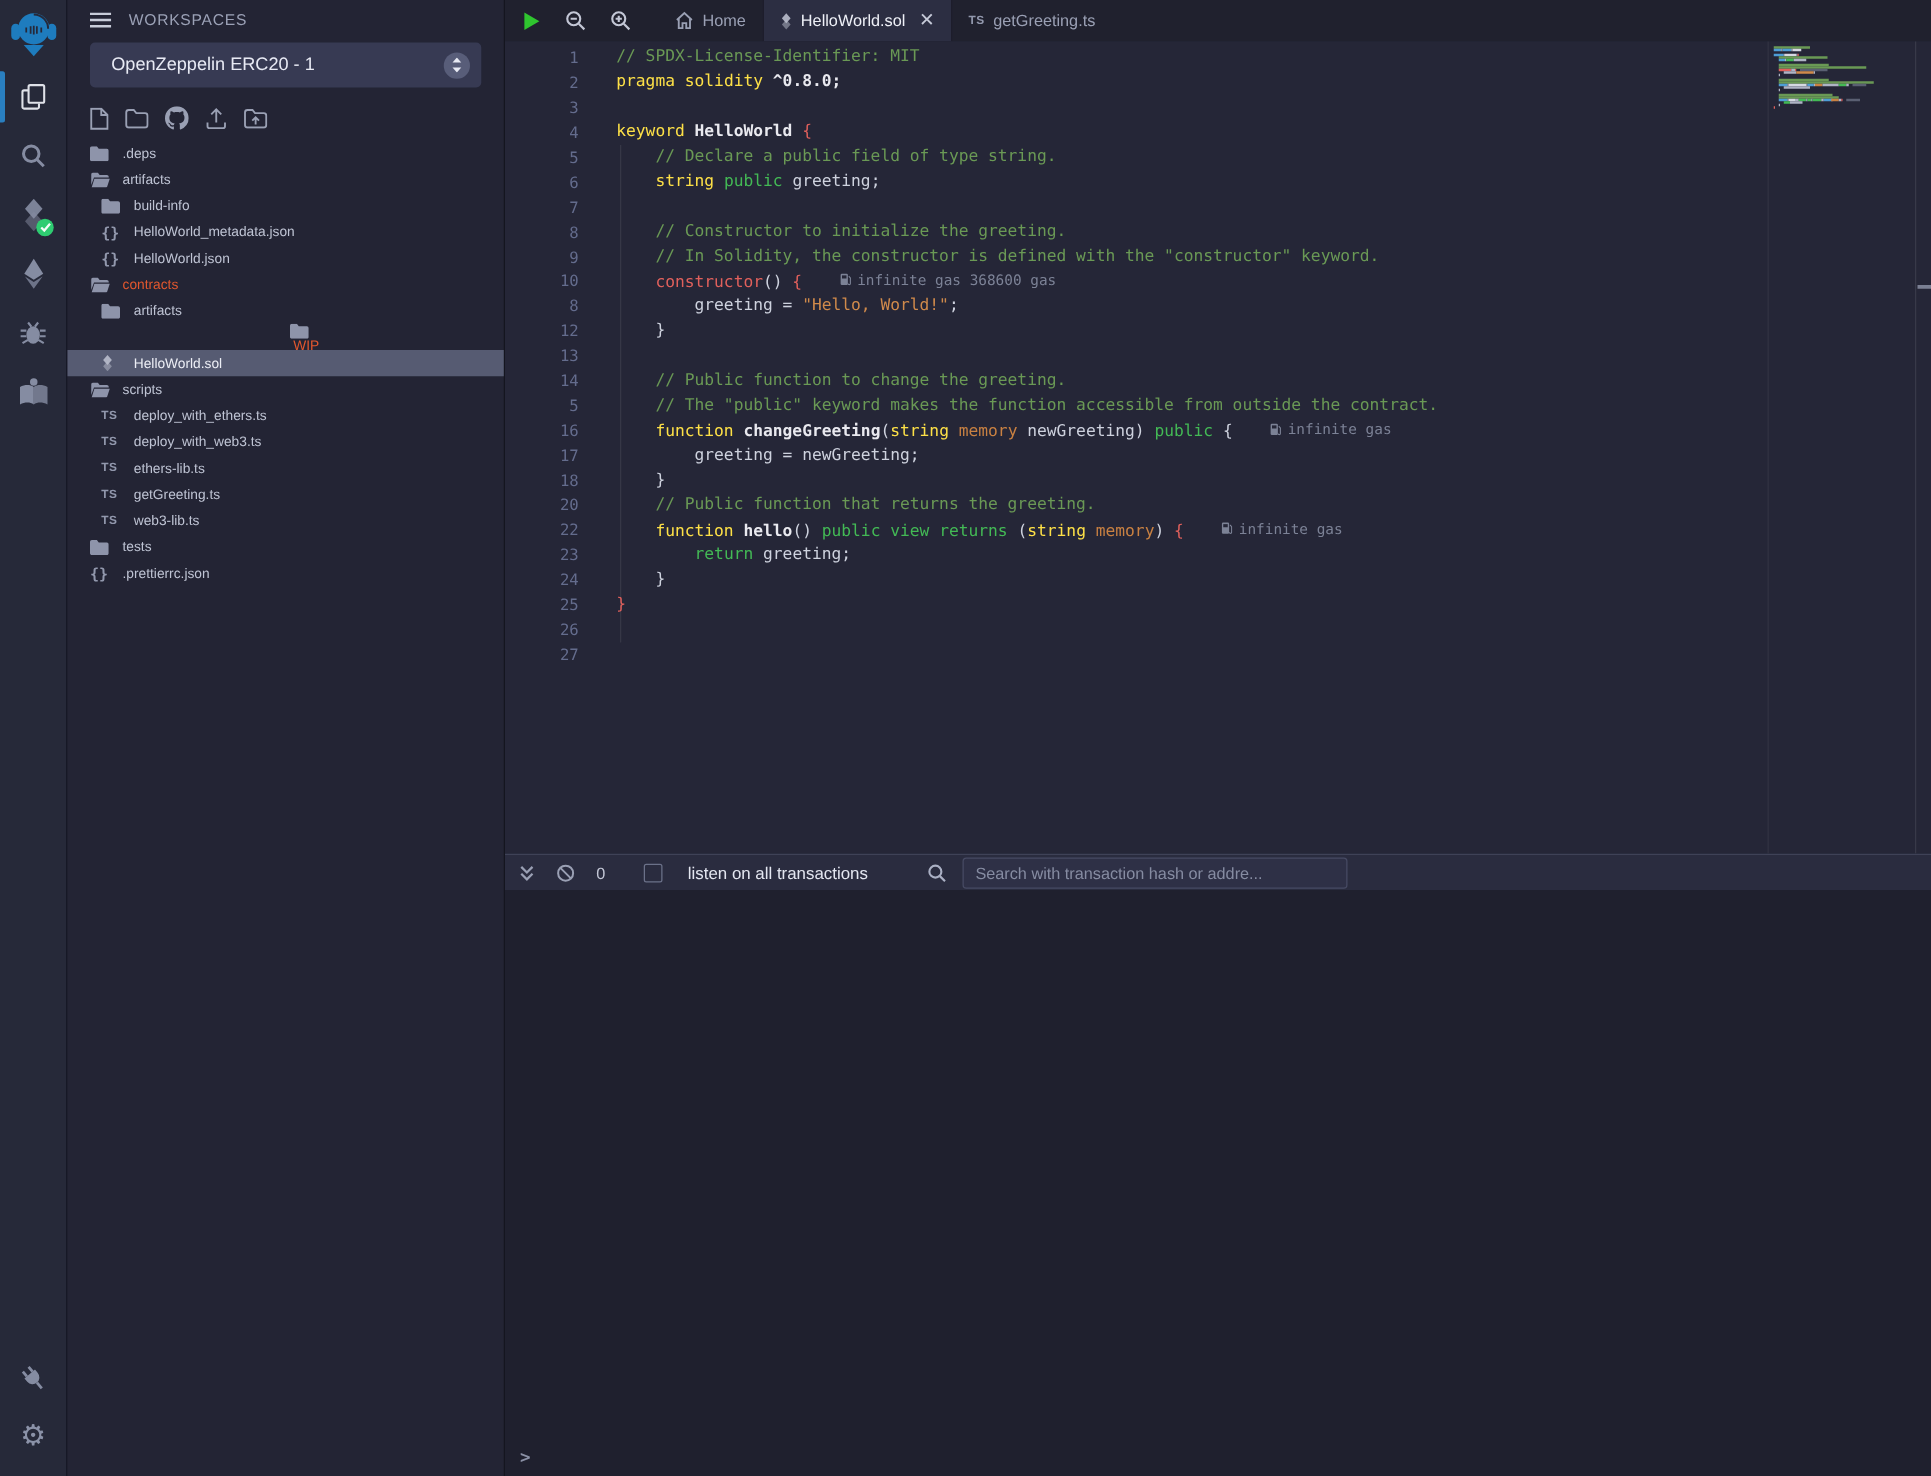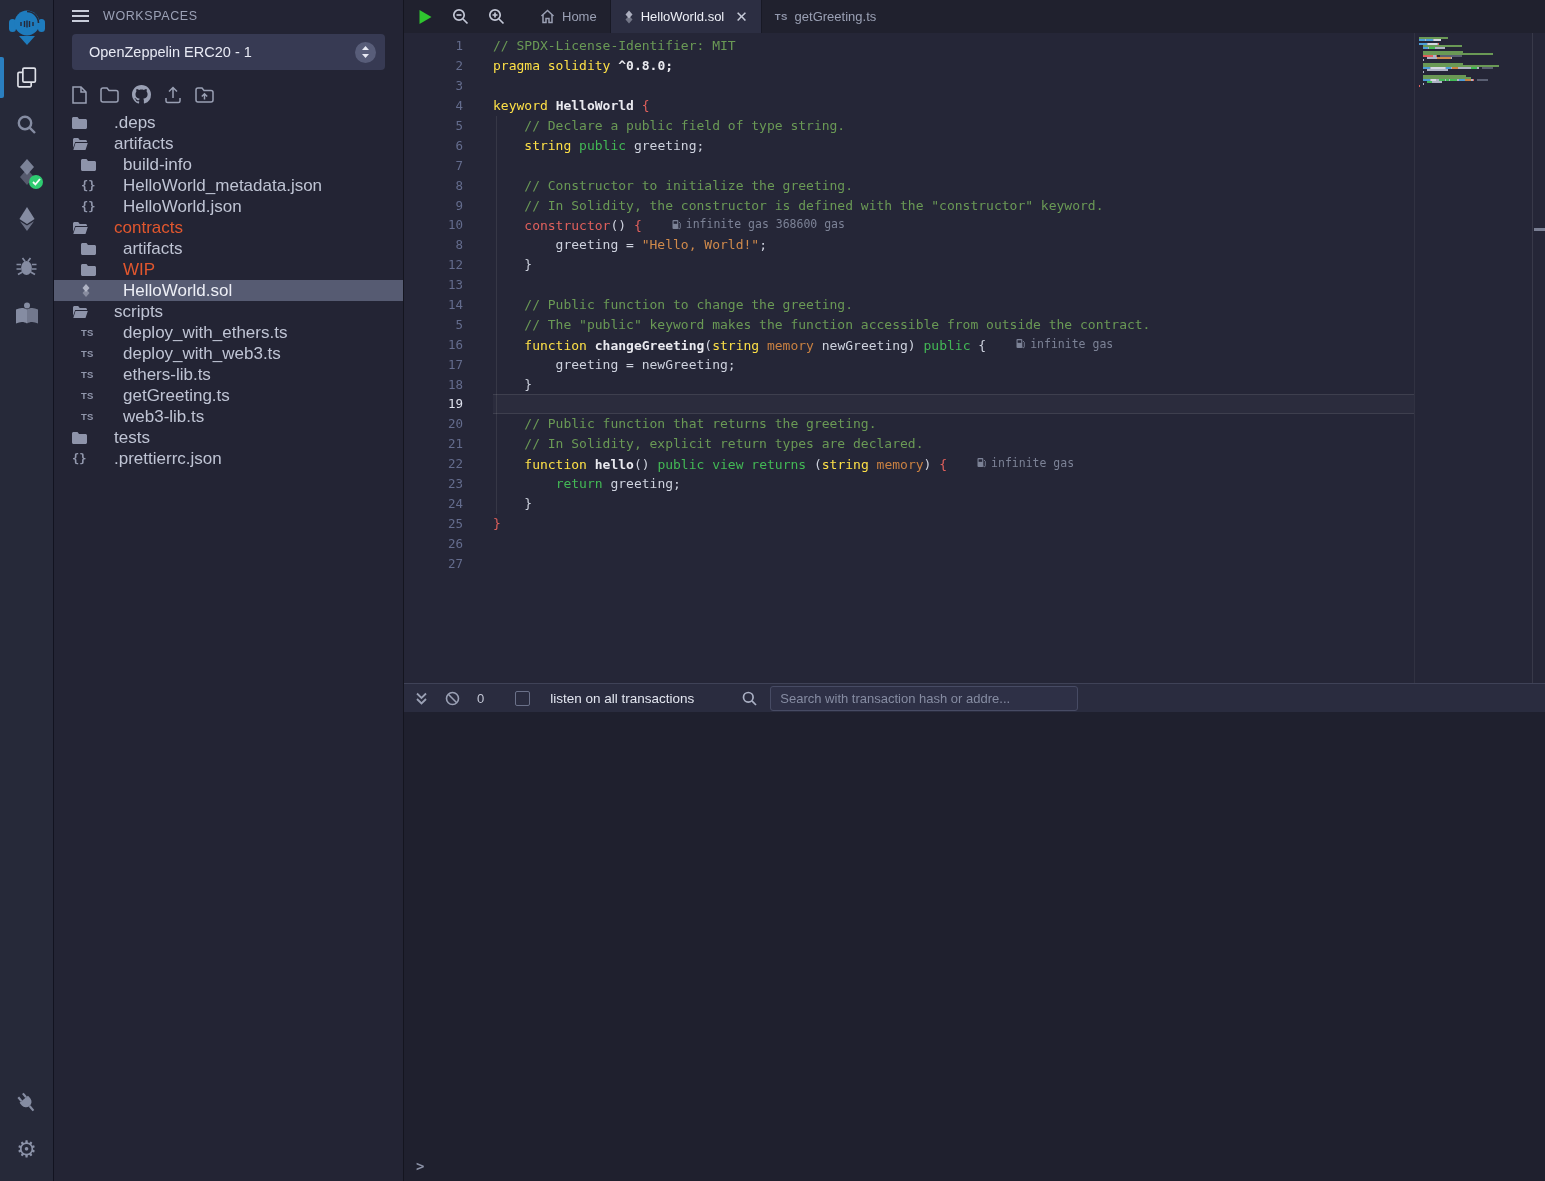--- a/index.html
+++ b/index.html
@@ -31,21 +31,21 @@
   .workspace-select { margin:7px 18px 0 18px; height:36px; background:#373a53; border-radius:4px;
     display:flex; align-items:center; padding:0 9px 0 17px; cursor:pointer; }
   .workspace-name { flex:1; color:#e8eaf4; font-size:14.5px; }
   .ws-circle { width:21px; height:21px; border-radius:50%; background:#585d79; display:flex; align-items:center; justify-content:center; }
   .fe-toolbar { display:flex; align-items:center; gap:13px; margin:15px 0 2px 18px; }
   .fe-tool { display:flex; cursor:pointer; }
   .file-tree { margin-top:8px; }
   .tree-row { height:21px; display:flex; align-items:center; cursor:pointer; }
   .tree-row.selected { background:#565b72; }
   .tree-icon { width:20px; display:flex; align-items:center; }
-  .tree-label { color:#bfc4d4; font-size:17px; margin-left:22px; white-space:nowrap; }
+  .tree-label { color:#bfc4d4; font-size:11px; margin-left:6px; white-space:nowrap; }
   .tree-row.accent .tree-label { color:#e2572e; }
   .tree-row.selected .tree-label { color:#eceef5; }
   .json-glyph { color:#9298ad; font-family:"DejaVu Sans Mono",monospace; font-size:12px; font-weight:bold; }
   .ts-glyph { color:#9298ad; font-size:9.5px; font-weight:bold; letter-spacing:.3px; }
 
   
   .main { position:absolute; left:404px; top:0; right:0; bottom:0; }
   .tab-bar { position:absolute; top:0; left:0; right:0; height:33px; background:#20212e;
     display:flex; align-items:center; }
   .bar-btn { display:flex; align-items:center; justify-content:center; cursor:pointer; }
@@ -275,21 +275,21 @@
           <span class="tree-label">contracts</span>
         </div>
         <div class="tree-row" style="padding-left: 27px;">
           <span class="tree-icon">
             <svg width="15" height="12" viewBox="0 0 15 12">
               <path d="M0 1.5 C0 .7 .7 0 1.5 0 h4 l1.5 2 h6.5 c.8 0 1.5 .7 1.5 1.5 v7 c0 .8 -.7 1.5 -1.5 1.5 h-12 C.7 12 0 11.3 0 10.5 z" fill="#8e94aa"></path>
             </svg>
           </span>
           <span class="tree-label">artifacts</span>
         </div>
-        <div class="tree-row accent" style="padding-left: 27px;">
+        <div class="tree-row accent" style="padding-left: 27px; flex-direction: column;">
           <span class="tree-icon">
             <svg width="15" height="12" viewBox="0 0 15 12">
               <path d="M0 1.5 C0 .7 .7 0 1.5 0 h4 l1.5 2 h6.5 c.8 0 1.5 .7 1.5 1.5 v7 c0 .8 -.7 1.5 -1.5 1.5 h-12 C.7 12 0 11.3 0 10.5 z" fill="#8e94aa"></path>
             </svg>
           </span>
           <span class="tree-label">WIP</span>
         </div>
         <div class="tree-row selected" style="padding-left: 27px;">
           <span class="tree-icon">
             <svg width="10" height="13" viewBox="0 0 10 13">
@@ -423,23 +423,21 @@
           <div class="code-row"><span class="ln">13</span><span class="code-text"></span></div>
           <div class="code-row"><span class="ln">14</span><span class="code-text"><span class="tk-c">    // Public function to change the greeting.</span></span></div>
           <div class="code-row"><span class="ln">5</span><span class="code-text"><span class="tk-c">    // The "public" keyword makes the function accessible from outside the contract.</span></span></div>
           <div class="code-row"><span class="ln">16</span><span class="code-text"><span class="tk-w">    </span><span class="tk-k">function</span><span class="tk-w"> </span><span class="tk-f">changeGreeting</span><span class="tk-w">(</span><span class="tk-k">string</span><span class="tk-w"> </span><span class="tk-o">memory</span><span class="tk-w"> newGreeting) </span><span class="tk-g">public</span><span class="tk-w"> {</span><span class="gas-ghost"><svg width="9" height="11" viewBox="0 0 9 11">
                   <rect x="0.5" y="1" width="5.8" height="9" rx="1" fill="#7c8296"></rect>
                   <rect x="1.6" y="2.3" width="3.6" height="2.5" fill="#252637"></rect>
                   <path d="M7 3 l1.3 1.3 V8.8 a.9 .9 0 0 1 -1.8 0" stroke="#7c8296" stroke-width=".9" fill="none"></path>
                 </svg><span>infinite gas</span></span></span></div>
           <div class="code-row"><span class="ln">17</span><span class="code-text"><span class="tk-w">        greeting = newGreeting;</span></span></div>
           <div class="code-row"><span class="ln">18</span><span class="code-text"><span class="tk-w">    }</span></span></div>
-          <div class="code-row current"><span class="ln">19</span><span class="code-text"></span></div>
           <div class="code-row"><span class="ln">20</span><span class="code-text"><span class="tk-c">    // Public function that returns the greeting.</span></span></div>
-          <div class="code-row"><span class="ln">21</span><span class="code-text"><span class="tk-c">    // In Solidity, explicit return types are declared.</span></span></div>
           <div class="code-row"><span class="ln">22</span><span class="code-text"><span class="tk-w">    </span><span class="tk-k">function</span><span class="tk-w"> </span><span class="tk-f">hello</span><span class="tk-w">() </span><span class="tk-g">public</span><span class="tk-w"> </span><span class="tk-g">view</span><span class="tk-w"> </span><span class="tk-g">returns</span><span class="tk-w"> (</span><span class="tk-k">string</span><span class="tk-w"> </span><span class="tk-o">memory</span><span class="tk-w">) </span><span class="tk-r">{</span><span class="gas-ghost"><svg width="9" height="11" viewBox="0 0 9 11">
                   <rect x="0.5" y="1" width="5.8" height="9" rx="1" fill="#7c8296"></rect>
                   <rect x="1.6" y="2.3" width="3.6" height="2.5" fill="#252637"></rect>
                   <path d="M7 3 l1.3 1.3 V8.8 a.9 .9 0 0 1 -1.8 0" stroke="#7c8296" stroke-width=".9" fill="none"></path>
                 </svg><span>infinite gas</span></span></span></div>
           <div class="code-row"><span class="ln">23</span><span class="code-text"><span class="tk-w">        </span><span class="tk-g">return</span><span class="tk-w"> greeting;</span></span></div>
           <div class="code-row"><span class="ln">24</span><span class="code-text"><span class="tk-w">    }</span></span></div>
           <div class="code-row"><span class="ln">25</span><span class="code-text"><span class="tk-r">}</span></span></div>
           <div class="code-row"><span class="ln">26</span><span class="code-text"></span></div>
           <div class="code-row"><span class="ln">27</span><span class="code-text"></span></div>

